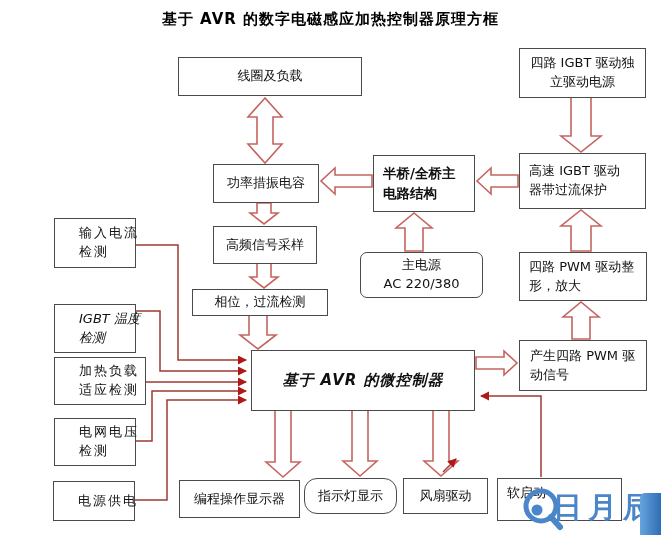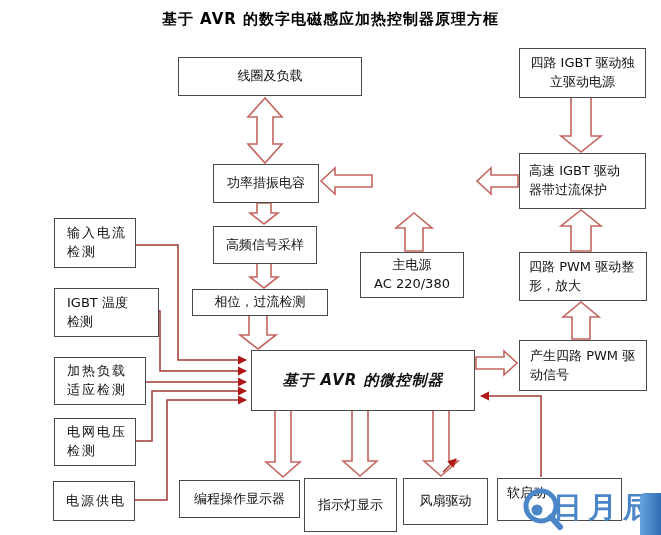--- a/index.html
+++ b/index.html
@@ -12,21 +12,21 @@
     font-size:15px;font-weight:bold;color:#000;letter-spacing:1px;
   }
   #arrow-layer{position:absolute;left:0;top:0;width:661px;height:535px;}
   .box{
     position:absolute;background:#fff;border:1.5px solid #4a4a4a;box-sizing:border-box;
     display:flex;flex-direction:column;justify-content:center;align-items:center;
     font-size:13px;color:#111;line-height:1.45;text-align:center;
   }
   .box .ln{white-space:nowrap;}
   .bold{font-weight:bold;}
-  .left-col{align-items:flex-start;text-align:left;padding-left:12px;letter-spacing:2px;}
+  .left-col{align-items:flex-start;text-align:left;padding-left:24px;letter-spacing:2px;}
   .align-left{align-items:flex-start;text-align:left;padding-left:9px;}
   .top-left{justify-content:flex-start;align-items:flex-start;text-align:left;padding:5px 0 0 9px;}
   .mcu{font-size:15px;letter-spacing:1px;font-style:italic;}
   .watermark-text{
     position:absolute;left:553px;top:488px;width:110px;
     font-size:29px;font-weight:bold;color:#4a86c8;letter-spacing:6px;
     font-family:"DejaVu Serif","Liberation Serif",serif;white-space:nowrap;
   }
   .watermark-corner{
     position:absolute;left:640px;top:493px;width:21px;height:42px;
@@ -82,22 +82,26 @@
   </div>
 
   <div class="box" style="left:192px;top:289px;width:136px;height:27px;">
     <div class="ln">相位，过流检测</div>
   </div>
 
   <div class="box bold mcu" style="left:251px;top:350px;width:224px;height:61px;">
     <div class="ln">基于 AVR 的微控制器</div>
   </div>
 
+  <div class="box bold align-left" style="left:373px;top:155px;width:102px;height:57px;font-size:13.5px;">
+    <div class="ln">半桥/全桥主</div>
+    <div class="ln">电路结构</div>
+  </div>
 
-  <div class="box" style="left:360px;top:252px;width:104px;height:46px;">
+  <div class="box" style="left:360px;top:252px;width:123px;height:46px;border-radius:7px;">
     <div class="ln">主电源</div>
     <div class="ln">AC 220/380</div>
   </div>
 
   <div class="box" style="left:519px;top:48px;width:127px;height:50px;">
     <div class="ln">四路 IGBT 驱动独</div>
     <div class="ln">立驱动电源</div>
   </div>
 
   <div class="box align-left" style="left:519px;top:153px;width:127px;height:56px;">
@@ -113,21 +117,21 @@
   <div class="box align-left" style="left:519px;top:340px;width:128px;height:51px;padding-left:10px;">
     <div class="ln">产生四路 PWM 驱</div>
     <div class="ln">动信号</div>
   </div>
 
   <div class="box left-col" style="left:54px;top:218px;width:82px;height:50px;">
     <div class="ln">输入电流</div>
     <div class="ln">检测</div>
   </div>
 
-  <div class="box left-col" style="left:54px;top:288px;width:105px;height:49px;letter-spacing:0;">
+  <div class="box left-col" style="left:54px;top:304px;width:82px;height:49px;letter-spacing:0;font-style:italic;">
     <div class="ln">IGBT 温度</div>
     <div class="ln">检测</div>
   </div>
 
   <div class="box left-col" style="left:54px;top:357px;width:92px;height:48px;">
     <div class="ln">加热负载</div>
     <div class="ln">适应检测</div>
   </div>
 
   <div class="box left-col" style="left:54px;top:418px;width:82px;height:48px;">
@@ -136,25 +140,25 @@
   </div>
 
   <div class="box left-col" style="left:53px;top:481px;width:82px;height:40px;">
     <div class="ln">电源供电</div>
   </div>
 
   <div class="box" style="left:179px;top:480px;width:121px;height:38px;">
     <div class="ln">编程操作显示器</div>
   </div>
 
-  <div class="box" style="left:304px;top:478px;width:93px;height:54px;">
+  <div class="box" style="left:304px;top:478px;width:93px;height:36px;border-radius:13px;">
     <div class="ln">指示灯显示</div>
   </div>
 
-  <div class="box" style="left:403px;top:478px;width:85px;height:47px;">
+  <div class="box" style="left:403px;top:478px;width:85px;height:36px;">
     <div class="ln">风扇驱动</div>
   </div>
 
   <div class="box top-left" style="left:497px;top:478px;width:125px;height:43px;">
     <div class="ln">软启动</div>
   </div>
 
   <svg style="position:absolute;left:518px;top:483px;width:48px;height:50px;" viewBox="0 0 48 50">
     <circle cx="23" cy="23" r="15" fill="none" stroke="#4a86c8" stroke-width="5"></circle>
     <circle cx="19" cy="27" r="5.5" fill="#4a86c8"></circle>

